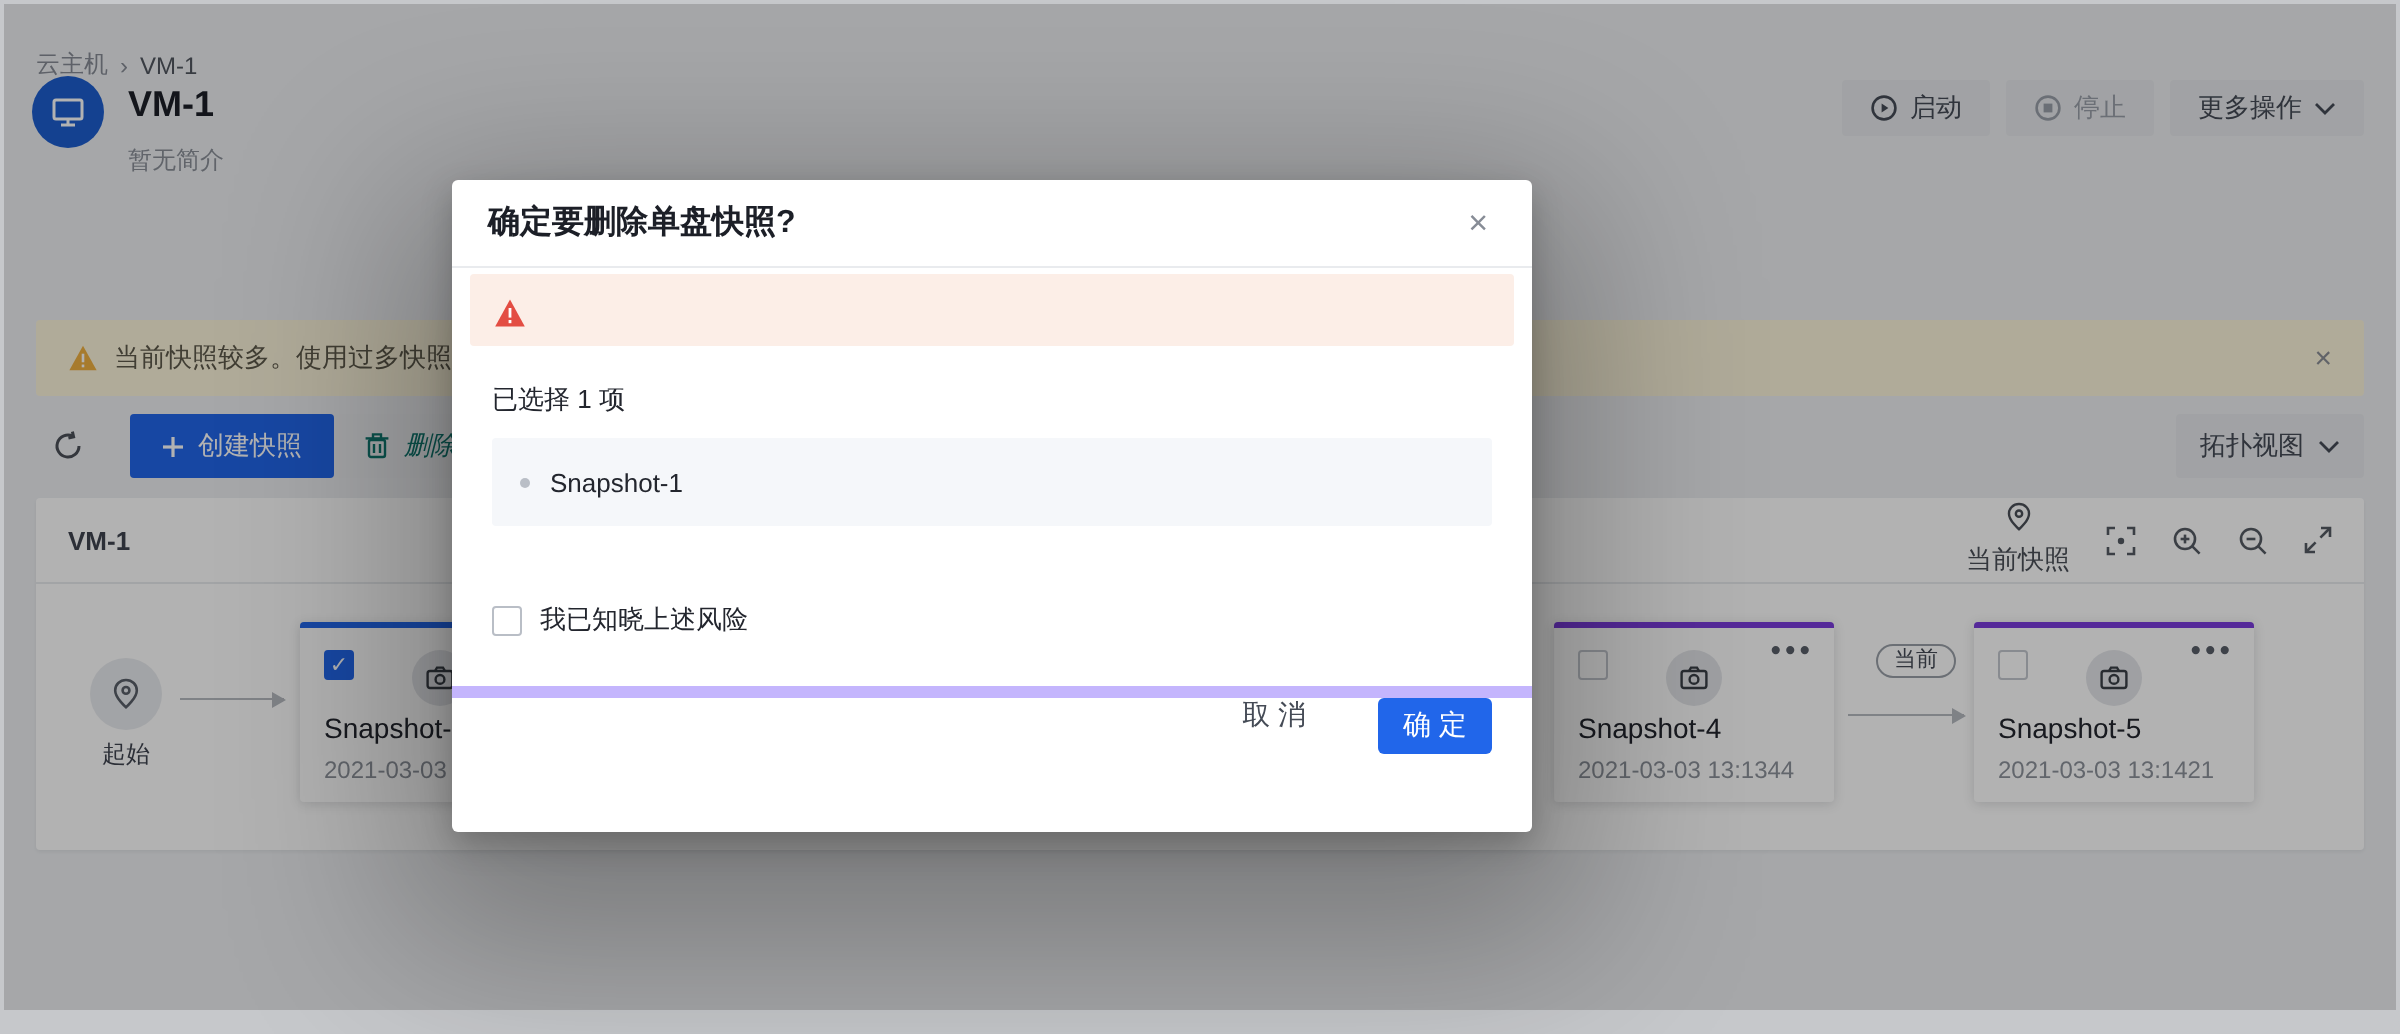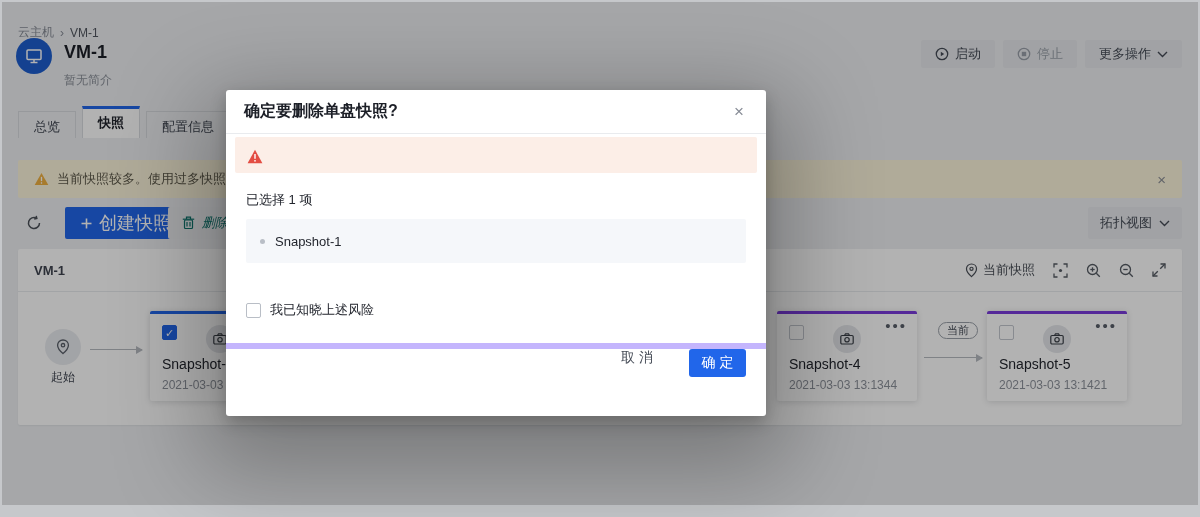--- a/index.html
+++ b/index.html
@@ -27,30 +27,30 @@
   .tab.active { background:#fff; border-top:3px solid #2166ea; height:32px; padding-top:5px; color:#23262e; font-weight:600; }
 
   
   .banner { position:absolute; left:16px; right:16px; top:158px; height:38px; background:#fdf5dc; border-radius:2px; display:flex; align-items:center; padding:0 16px; }
   .banner-text { font-size:13px; color:#5e5a4b; margin-left:8px; flex:1; white-space:nowrap; overflow:hidden; }
   .banner-close { color:#8b8f96; font-size:15px; cursor:pointer; line-height:1; }
 
   
   .toolbar { position:absolute; left:16px; right:16px; top:205px; height:32px; }
   .icon-btn { position:absolute; width:32px; height:32px; display:flex; align-items:center; justify-content:center; color:#4b5058; background:transparent; border:none; cursor:pointer; }
-  .btn-primary { position:absolute; left:47px; height:32px; padding:0 16px; background:#2166ea; color:#fff; border:none; border-radius:2px; font-size:18px; display:inline-flex; align-items:center; gap:7px; cursor:pointer; font-family:inherit; }
+  .btn-primary { position:absolute; left:47px; height:32px; padding:0 16px; background:#2166ea; color:#fff; border:none; border-radius:2px; font-size:13px; display:inline-flex; align-items:center; gap:7px; cursor:pointer; font-family:inherit; }
   .btn-light { position:absolute; left:150px; height:32px; padding:0 14px; background:#eceef1; color:#0f766e; border:none; border-radius:2px; font-size:13px; display:inline-flex; align-items:center; gap:7px; cursor:pointer; font-family:inherit;font-style:italic; }
   .btn-view { position:absolute; right:0; height:32px; padding:0 12px; background:#e7e9ec; color:#454b56; border:none; border-radius:2px; font-size:13px; display:inline-flex; align-items:center; gap:7px; cursor:pointer; font-family:inherit; }
 
   
   .panel { position:absolute; left:16px; right:16px; top:247px; height:176px; background:#fff; border-radius:2px; box-shadow:0 1px 2px rgba(0,0,0,.06); }
   .panel-header { height:43px; border-bottom:1px solid #e9ebee; display:flex; align-items:center; padding:0 16px; }
   .panel-title { font-size:13px; font-weight:600; color:#3f4450; flex:1; }
   .panel-tools { display:flex; align-items:center; gap:18px; color:#555b63; }
-  .tool-current { display:flex; align-items:center; gap:5px; font-size:13px; color:#4b5058; cursor:pointer; }
+  .tool-current { display:flex; align-items:center; gap:5px; font-size:13px; color:#4b5058; cursor:pointer;flex-direction:column; }
   .ticon { display:flex; align-items:center; justify-content:center; cursor:pointer; color:#555b63; }
 
   .canvas { position:relative; height:132px; }
   .start-node { position:absolute; left:27px; top:37px; width:36px; height:36px; border-radius:50%; background:#e9ebef; display:flex; align-items:center; justify-content:center; color:#595f69; }
   .start-label { position:absolute; left:15px; top:77px; width:60px; text-align:center; font-size:12px; color:#3f4450; }
 
   .tl-arrow { position:absolute; height:0; border-top:1px solid #b6bac0; }
   .tl-arrow:after { content:""; position:absolute; right:-1px; top:-4px; border-left:7px solid #b6bac0; border-top:4px solid transparent; border-bottom:4px solid transparent; }
 
   .snap-card { position:absolute; top:19px; width:140px; height:90px; background:#fff; border-radius:2px; border-top:3px solid #2166ea; box-shadow:0 1px 6px rgba(31,35,41,.16); cursor:pointer; }
@@ -123,25 +123,20 @@
       <span>停止</span>
     </button>
     <button class="gbtn">
       <span>更多操作</span>
       <svg width="11" height="7" viewBox="0 0 11 7" fill="none" stroke="currentColor" stroke-width="1.4">
         <path d="M1 1 L5.5 5.5 L10 1"></path>
       </svg>
     </button>
   </div>
 
-  <div class="tabs">
-    <button class="tab">总览</button>
-    <button class="tab active">快照</button>
-    <button class="tab">配置信息</button>
-  </div>
 
   <div class="banner">
     <svg width="15" height="14" viewBox="0 0 16 15">
       <path d="M8 1 L15.3 14 H0.7 Z" fill="#efb041"></path>
       <rect x="7.3" y="5.2" width="1.4" height="4.6" fill="#fff"></rect>
       <rect x="7.3" y="11" width="1.4" height="1.5" fill="#fff"></rect>
     </svg>
     <span class="banner-text">当前快照较多。使用过多快照会</span>
     <span class="banner-close">×</span>
   </div>

